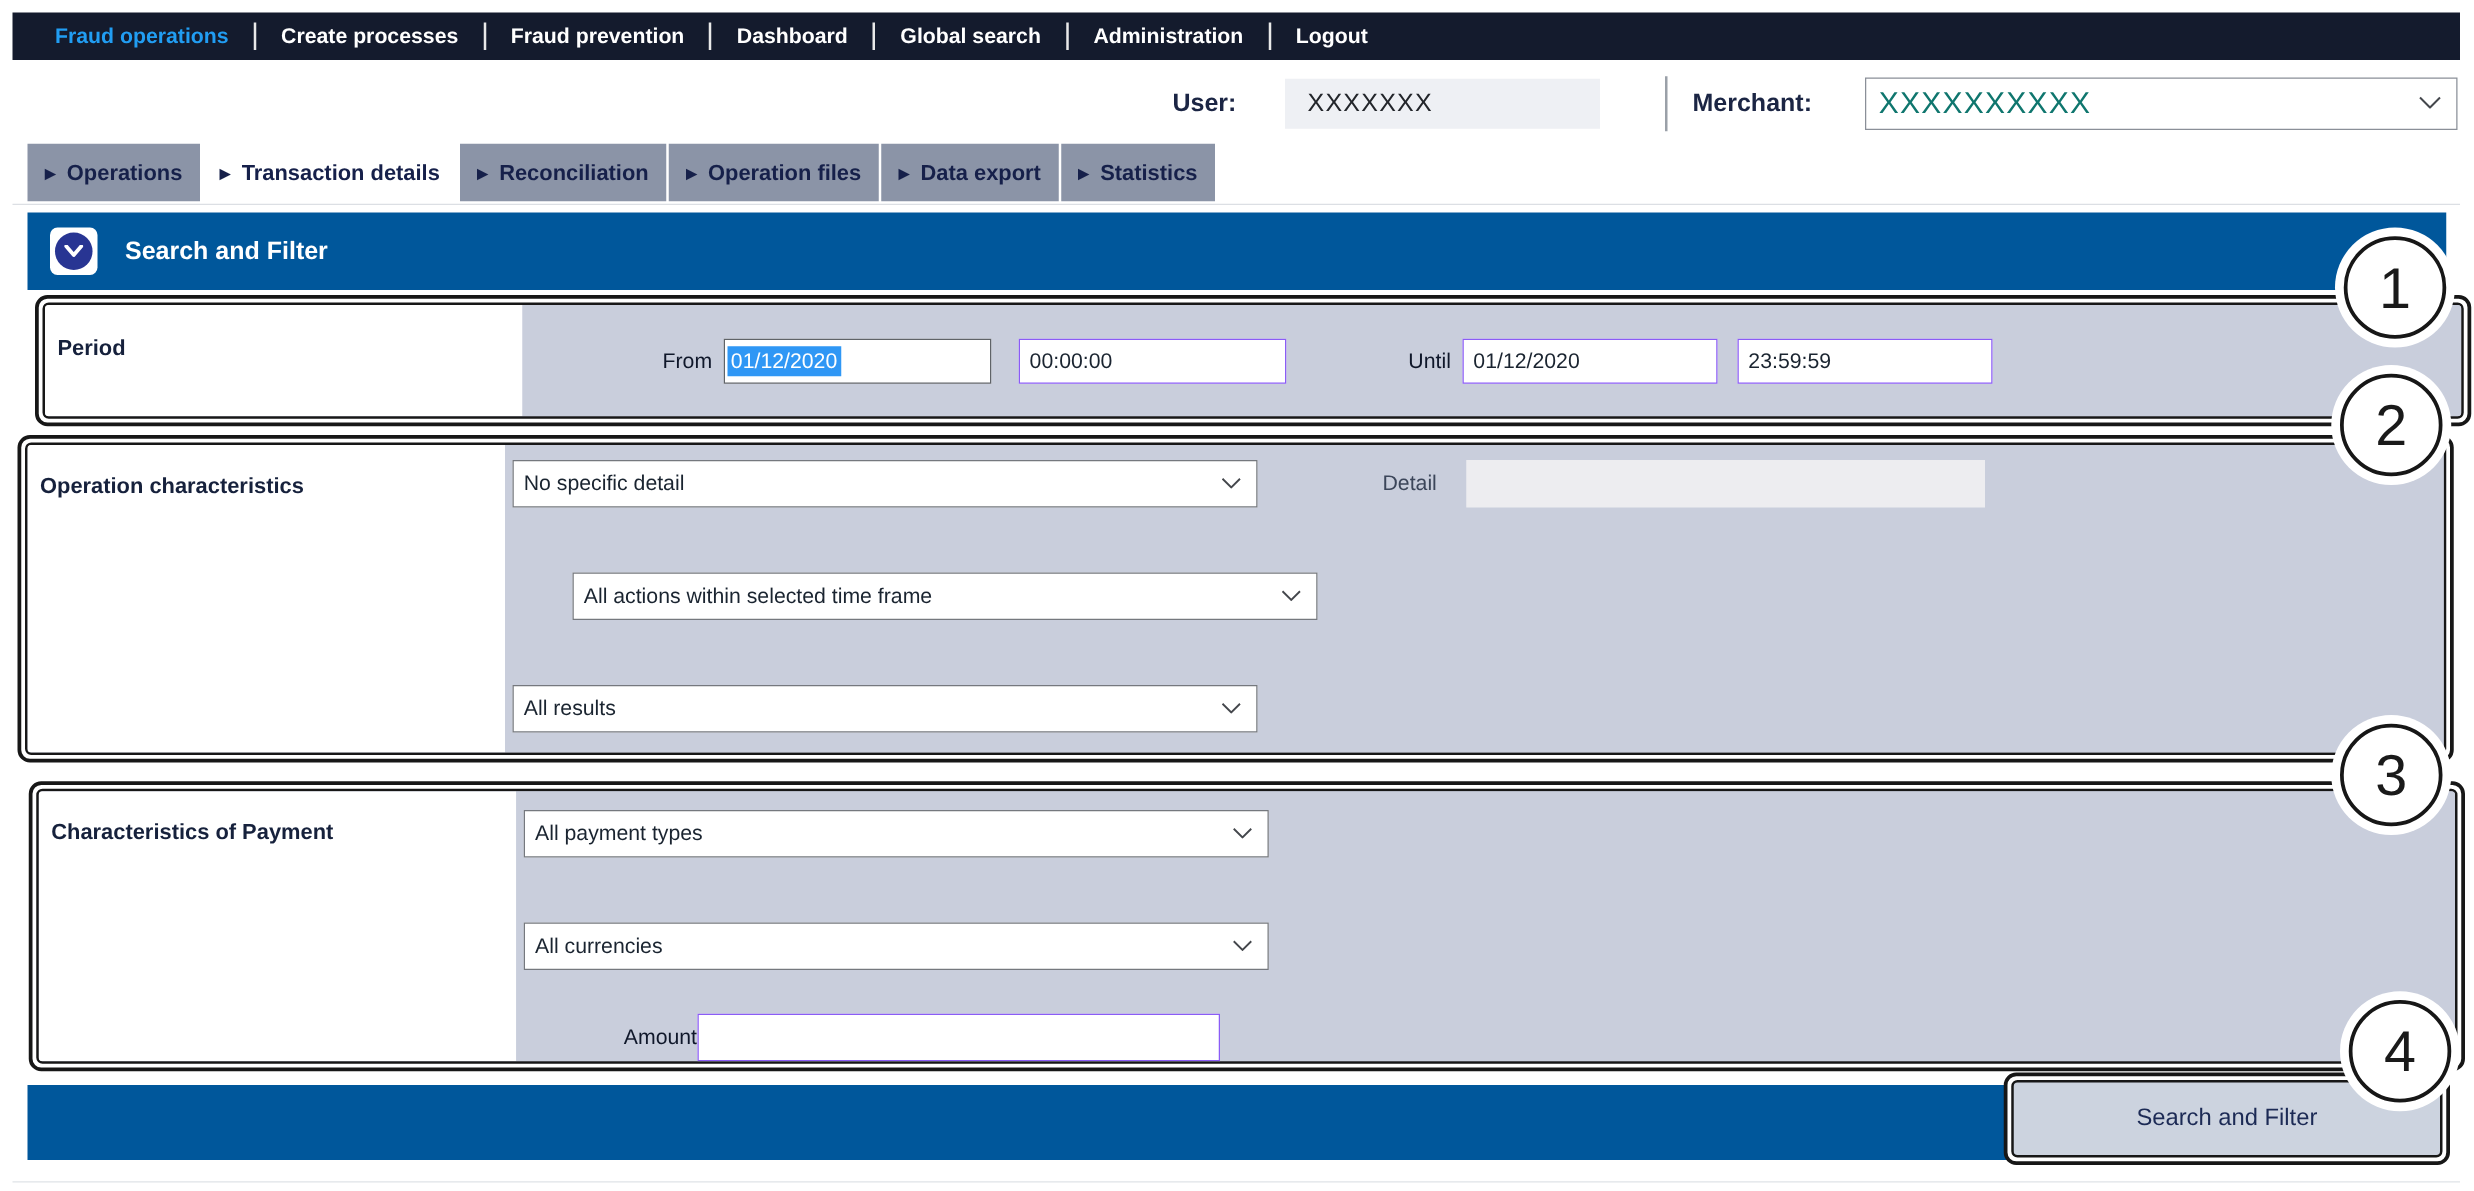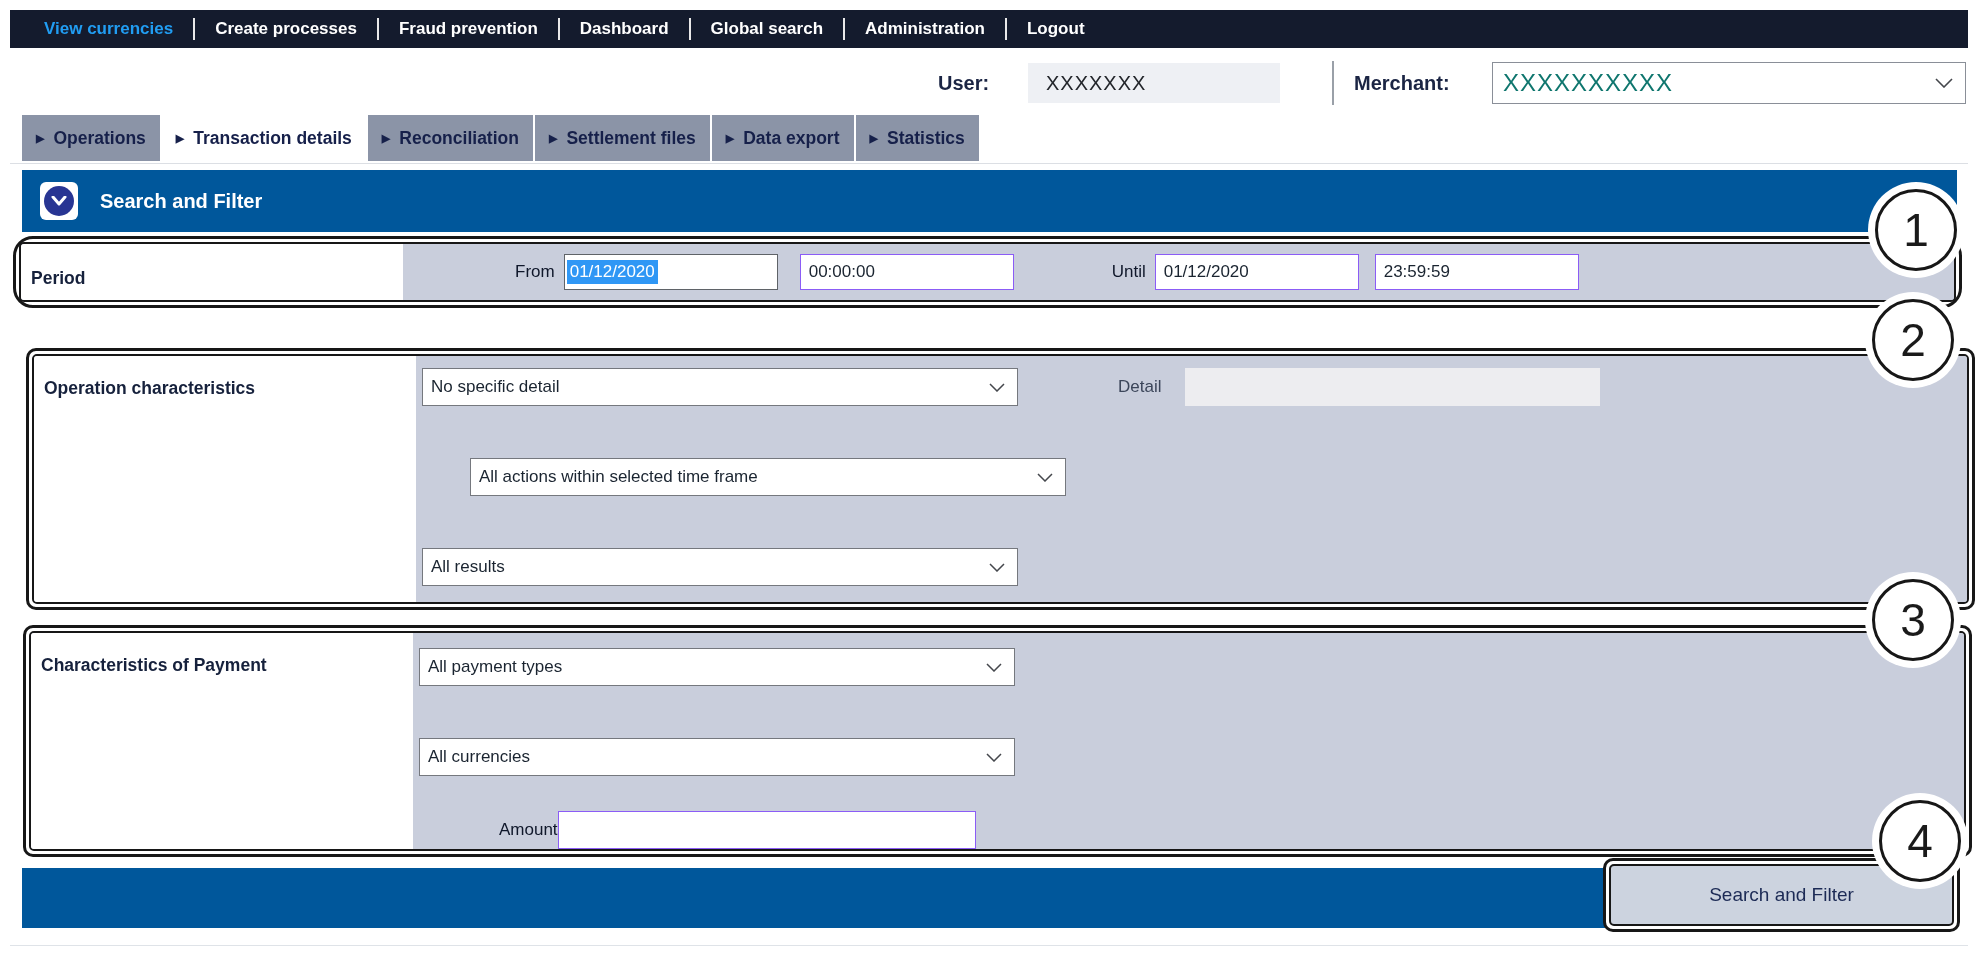--- a/index.html
+++ b/index.html
@@ -44,22 +44,22 @@
   .footer-bar{position:absolute;left:22px;top:868px;width:1935px;height:60px;background:#00579b;}
 
   
   .box{position:absolute;border:3px solid #171717;border-radius:10px;background:#fff;padding:3px;box-sizing:border-box;}
   .box-inner{border:2px solid #171717;border-radius:5px;height:100%;box-sizing:border-box;
              display:flex;background:#c9cedc;overflow:hidden;}
   .label-cell{width:382px;flex:none;background:#ffffff;padding:24px 0 0 10px;
               font-size:17.5px;font-weight:bold;color:#16213c;box-sizing:border-box;}
   .gray-cell{flex:1;background:#c9cedc;box-sizing:border-box;}
 
-  #box-period{left:13px;top:236px;width:1949px;height:72px;border-radius:20px;}
-  #box-operation{left:26px;top:348px;width:1949px;height:262px;}
+  #box-period{left:28px;top:236px;width:1949px;height:105px;}
+  #box-operation{left:14px;top:348px;width:1949px;height:262px;}
   #box-payment{left:23px;top:625px;width:1949px;height:232px;}
   #box-button{left:1603px;top:858px;width:357px;height:74px;}
   #box-button .box-inner{background:#ccd3df;align-items:center;justify-content:center;}
 
   
   .flabel{font-size:17px;color:#0f172a;}
   .txt-input{height:36px;border:1px solid #8b5cf6;background:#fff;font-size:17px;color:#1a2430;
              padding:0 8px;box-sizing:border-box;font-family:inherit;}
   .input-like{height:36px;border:1px solid #5f6368;background:#fff;display:flex;align-items:center;
               padding:0 2px;box-sizing:border-box;}
@@ -84,21 +84,21 @@
   #circle-2{left:1872px;top:299px;}
   #circle-3{left:1872px;top:579px;}
   #circle-4{left:1879px;top:800px;}
 </style>
 </head>
 <body>
 
 <div id="screen">
 
   <div class="navbar">
-    <a class="nav-item active">View currencies</a>
+    <a class="nav-item active">Fraud operations</a>
     <span class="nav-sep"></span>
     <a class="nav-item">Create processes</a>
     <span class="nav-sep"></span>
     <a class="nav-item">Fraud prevention</a>
     <span class="nav-sep"></span>
     <a class="nav-item">Dashboard</a>
     <span class="nav-sep"></span>
     <a class="nav-item">Global search</a>
     <span class="nav-sep"></span>
     <a class="nav-item">Administration</a>
@@ -116,21 +116,21 @@
       <svg width="18" height="10" viewBox="0 0 18 10">
           <polyline points="1,1 9,9 17,1" fill="none" stroke="#44474c" stroke-width="1.6"></polyline>
         </svg>
     </span>
   </div>
 
   <div class="tabs">
     <div class="tab">Operations</div>
     <div class="tab active">Transaction details</div>
     <div class="tab">Reconciliation</div>
-    <div class="tab">Settlement files</div>
+    <div class="tab">Operation files</div>
     <div class="tab">Data export</div>
     <div class="tab">Statistics</div>
   </div>
   <div class="hairline-top"></div>
 
   <div class="section-header">
     <span class="hdr-icon">
       <span class="circ">
         <svg width="16" height="10" viewBox="0 0 16 10">
             <polyline points="2,1 8,8 14,1" fill="none" stroke="#ffffff" stroke-width="3" stroke-linecap="round" stroke-linejoin="round"></polyline>

